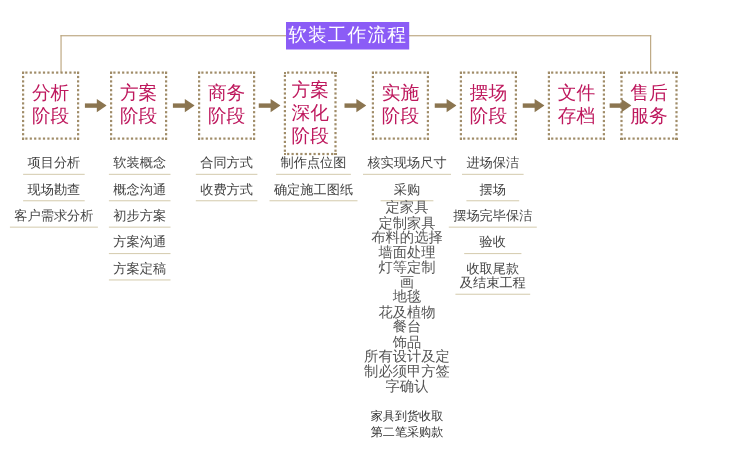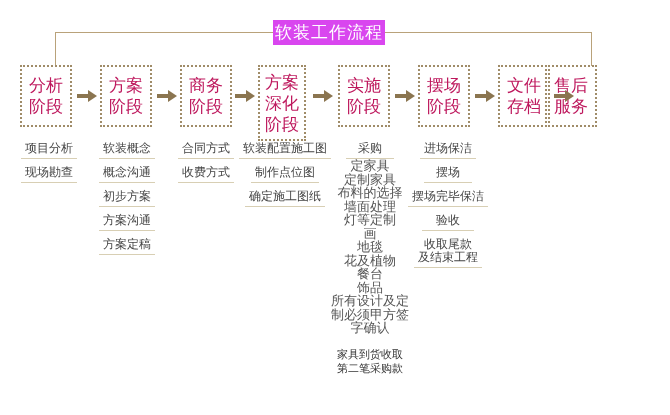--- a/index.html
+++ b/index.html
@@ -2,22 +2,22 @@
 <html><head>
 <meta charset="utf-8">
 <style>
   html, body { margin: 0; padding: 0; background: #ffffff; }
   body { width: 670px; height: 415px; position: relative; overflow: hidden;
          font-family: "DejaVu Sans", "Liberation Sans", sans-serif; color: #555; }
   .bracket-h { position: absolute; top: 32px; left: 55px; width: 537px; height: 0;
                border-top: 1.5px solid #b9a27a; }
   .bracket-v { position: absolute; top: 32px; width: 0; height: 34px;
                border-left: 1.5px solid #b9a27a; }
-  .title-box { position: absolute; left: 273px; top: 20px; width: 112px; height: 25px;
-               background: #d946ef; color: #fff; font-size: 17px; line-height: 25px;
+  .title-box { position: absolute; left: 260px; top: 20px; width: 112px; height: 25px;
+               background: #8b5cf6; color: #fff; font-size: 17px; line-height: 25px;
                text-align: center; letter-spacing: 1px; }
   .stage { position: absolute; top: 65px; width: 48px; border: 2.5px dotted #a08c68;
            display: flex; flex-direction: column; align-items: center; justify-content: center;
            color: #be185d; font-size: 17px; line-height: 21px; text-align: center; }
   .arrow { position: absolute; top: 89px; width: 20px; height: 14px; }
   .col { position: absolute; top: 140px; display: flex; flex-direction: column; align-items: center; }
   .item { font-size: 12px; color: #444; padding: 2px 4px 3px; border-bottom: 1.5px solid #d8cfb4;
           margin-bottom: 5px; white-space: nowrap; text-align: center; line-height: 13px; }
   .sub { font-size: 13px; color: #555; line-height: 13.5px; white-space: nowrap; text-align: center; }
   .note { font-size: 11px; color: #333; line-height: 14px; text-align: center; margin-top: 13px; white-space: nowrap; }
@@ -53,21 +53,21 @@
     <span>阶段</span>
   </div>
   <div class="stage" style="left:418px;height:58px">
     <span>摆场</span>
     <span>阶段</span>
   </div>
   <div class="stage" style="left:498px;height:58px">
     <span>文件</span>
     <span>存档</span>
   </div>
-  <div class="stage" style="left:545px;height:58px">
+  <div class="stage" style="left:564px;height:58px">
     <span>售后</span>
     <span>服务</span>
   </div>
 
   <svg class="arrow" style="left:77px" viewBox="0 0 20 14">
       <rect x="0" y="5" width="12" height="4" fill="#8b7550"></rect>
       <polygon points="11,1 20,7 11,13" fill="#8b7550"></polygon>
     </svg>
   <svg class="arrow" style="left:157px" viewBox="0 0 20 14">
       <rect x="0" y="5" width="12" height="4" fill="#8b7550"></rect>
@@ -90,42 +90,43 @@
       <polygon points="11,1 20,7 11,13" fill="#8b7550"></polygon>
     </svg>
   <svg class="arrow" style="left:554px" viewBox="0 0 20 14">
       <rect x="0" y="5" width="12" height="4" fill="#8b7550"></rect>
       <polygon points="11,1 20,7 11,13" fill="#8b7550"></polygon>
     </svg>
 
   <div class="col" style="left:12px;width:74px">
     <div class="item">项目分析</div>
     <div class="item">现场勘查</div>
+    <div class="item">客户需求分析</div>
   </div>
 
   <div class="col" style="left:94px;width:66px">
     <div class="item">软装概念</div>
     <div class="item">概念沟通</div>
     <div class="item">初步方案</div>
     <div class="item">方案沟通</div>
     <div class="item">方案定稿</div>
   </div>
 
   <div class="col" style="left:174px;width:64px">
     <div class="item">合同方式</div>
     <div class="item">收费方式</div>
   </div>
 
   <div class="col" style="left:240px;width:90px">
-    <div class="item">软装配置施工图</div>
     <div class="item">制作点位图</div>
     <div class="item">确定施工图纸</div>
   </div>
 
   <div class="col" style="left:328px;width:84px">
+    <div class="item">核实现场尺寸</div>
     <div class="item" style="padding-left:12px;padding-right:12px;margin-bottom:0">采购</div>
     <div class="sub">定家具</div>
     <div class="sub">定制家具</div>
     <div class="sub">布料的选择</div>
     <div class="sub">墙面处理</div>
     <div class="sub">灯等定制</div>
     <div class="sub">画</div>
     <div class="sub">地毯</div>
     <div class="sub">花及植物</div>
     <div class="sub">餐台</div>

